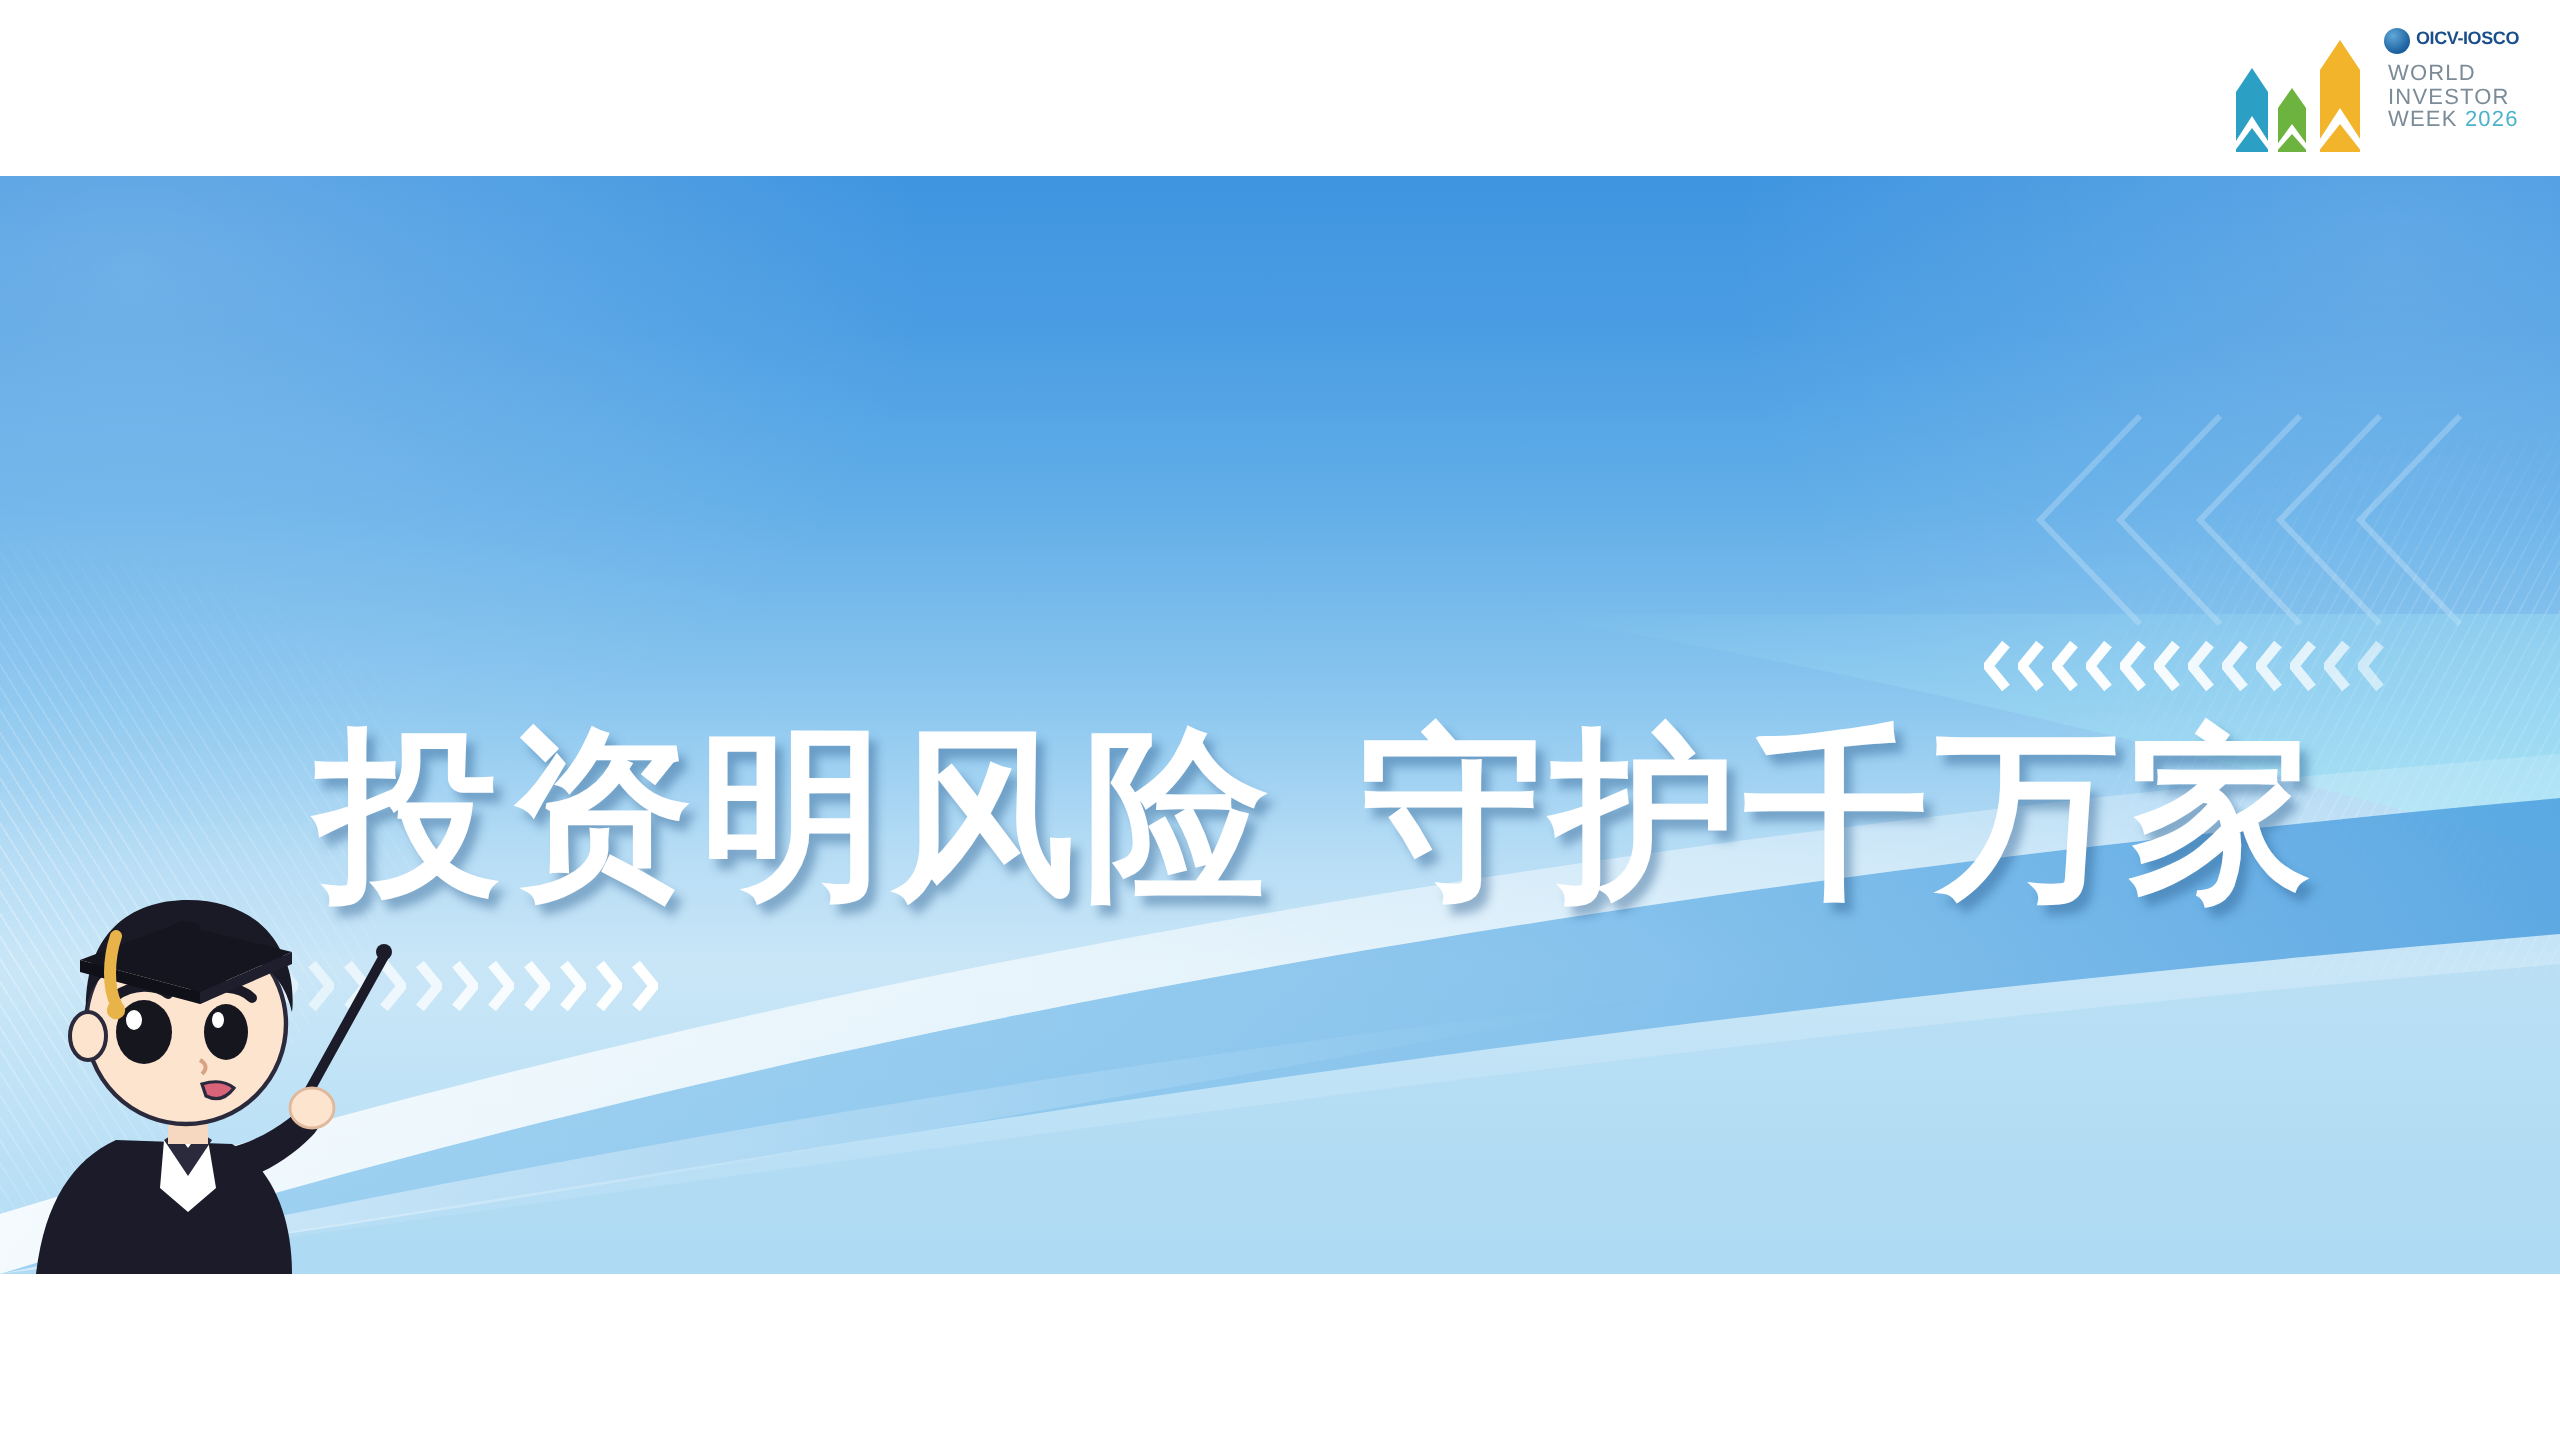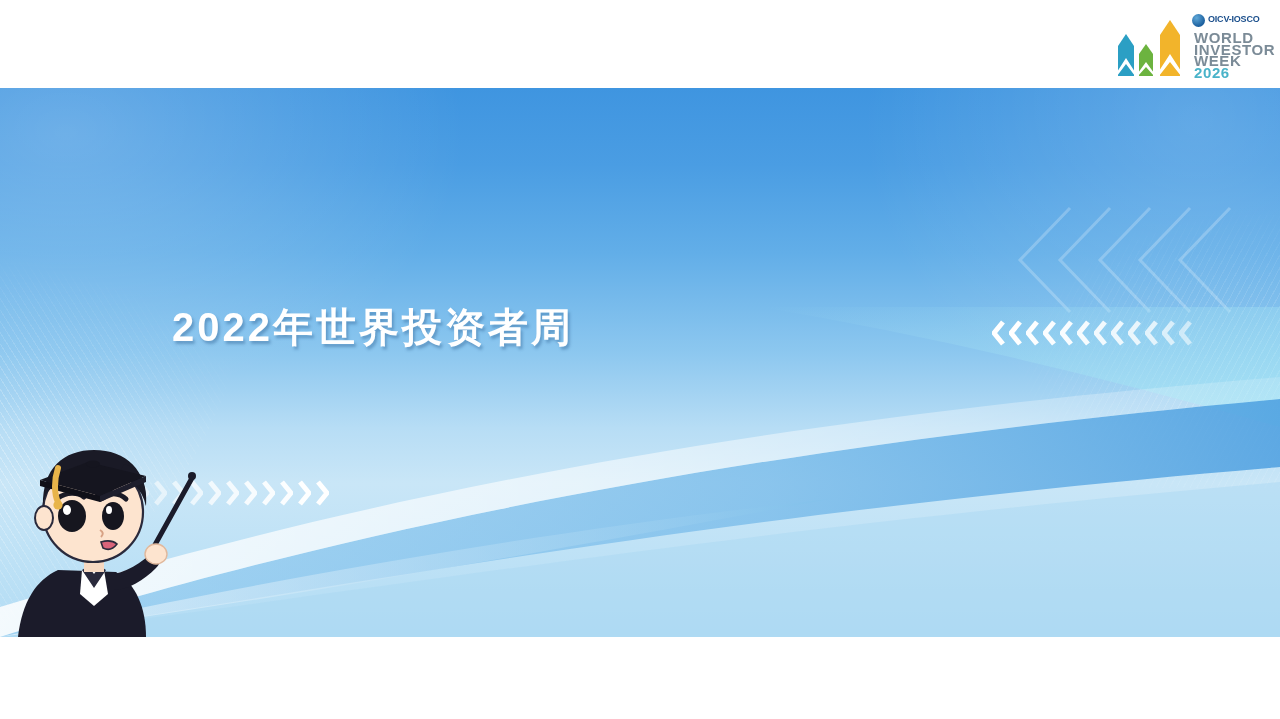--- a/index.html
+++ b/index.html
@@ -39,23 +39,23 @@
     position: absolute;
     left: 0; top: 10px;
     width: 78px; height: 62px;
   }
   .wiw-text {
     position: absolute;
     left: 82px; top: 26px;
     width: 68px;
     line-height: 11.5px;
     color: #7b8b97;
-    font-size: 15px;
+    font-size: 11px;
     letter-spacing: 0.6px;
-    font-weight: 700;
+    font-weight: 400;
   }
   .wiw-text .yr { color: #49b3c9; }
   .iosco-mark {
     position: absolute;
     left: 80px; top: 8px;
     width: 66px; height: 14px;
     display: flex;
     align-items: flex-start;
     gap: 3px;
   }
@@ -367,21 +367,21 @@
           <polyline points="2,2 11,13 2,24" fill="none" stroke="#ffffff" stroke-width="5" opacity="0.93"></polyline>
         </svg>
       <svg class="chev" viewBox="0 0 13 26">
           <polyline points="2,2 11,13 2,24" fill="none" stroke="#ffffff" stroke-width="5" opacity="0.97"></polyline>
         </svg>
       <svg class="chev" viewBox="0 0 13 26">
           <polyline points="2,2 11,13 2,24" fill="none" stroke="#ffffff" stroke-width="5" opacity="1"></polyline>
         </svg>
     </div>
 
-    <div class="eyebrow">2022年世界投资者周</div>
+    <div class="headline"><span>投资明风险</span><span class="gap"></span><span>守护千万家</span></div>
 
     <svg class="mascot" viewBox="0 0 215 235">
       <g>
 
         <line x1="155" y1="150" x2="196" y2="76" stroke="#1b1b2a" stroke-width="5" stroke-linecap="round"></line>
         <circle cx="196" cy="74" r="4" fill="#1b1b2a"></circle>
 
         <path d="M62,168 C40,178 26,200 22,235 L150,235 C150,206 140,182 120,170 Z" fill="#1b1b2a"></path>
         <path d="M86,168 L108,168 L112,192 L98,204 L84,192 Z" fill="#ffffff"></path>
         <path d="M86,168 L98,186 L110,168 L104,164 L98,172 L92,164 Z" fill="#2a2a3c"></path>

